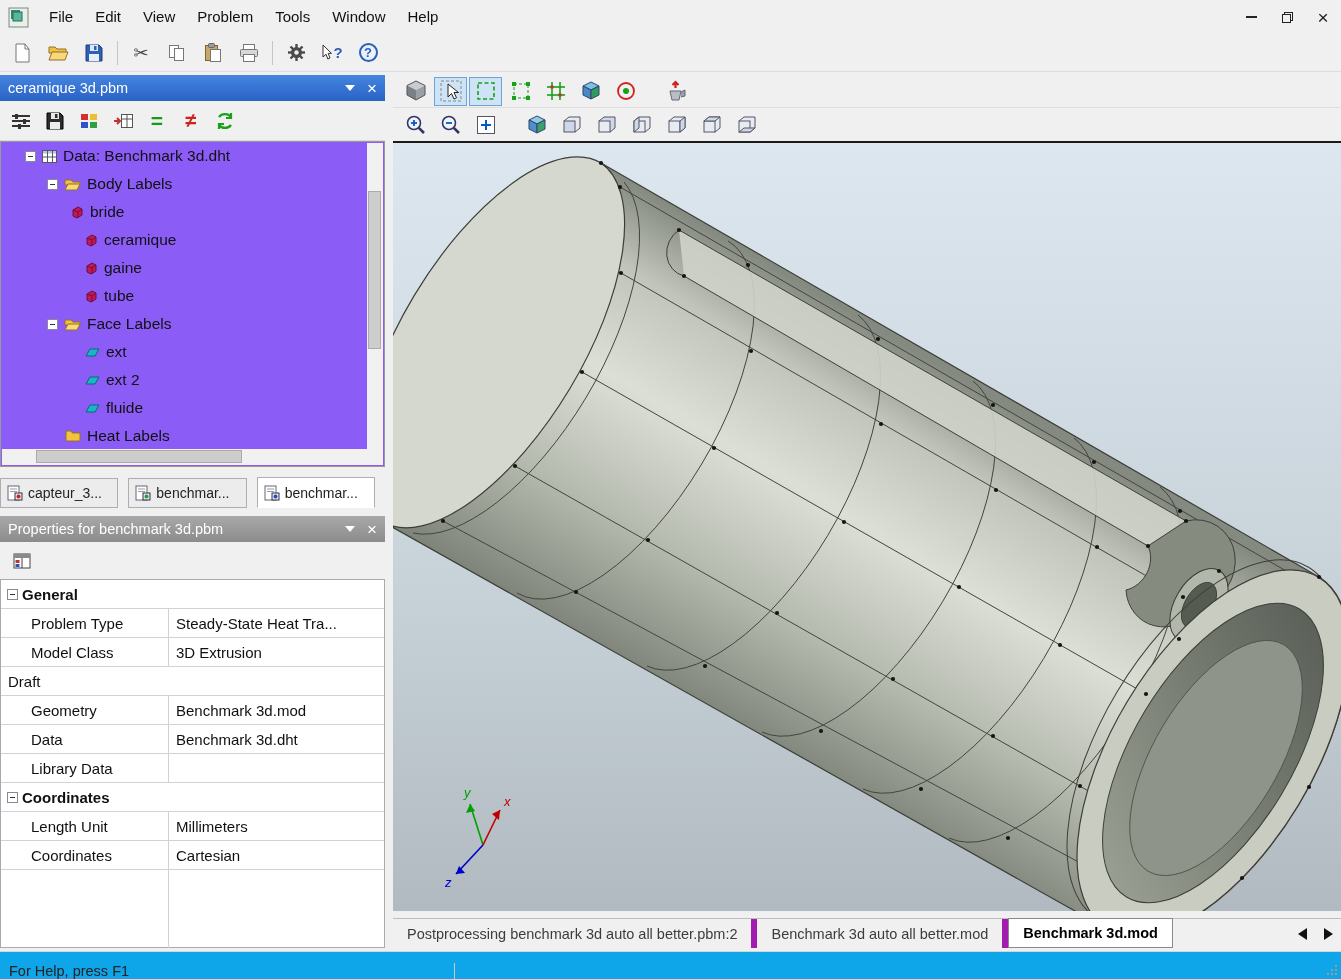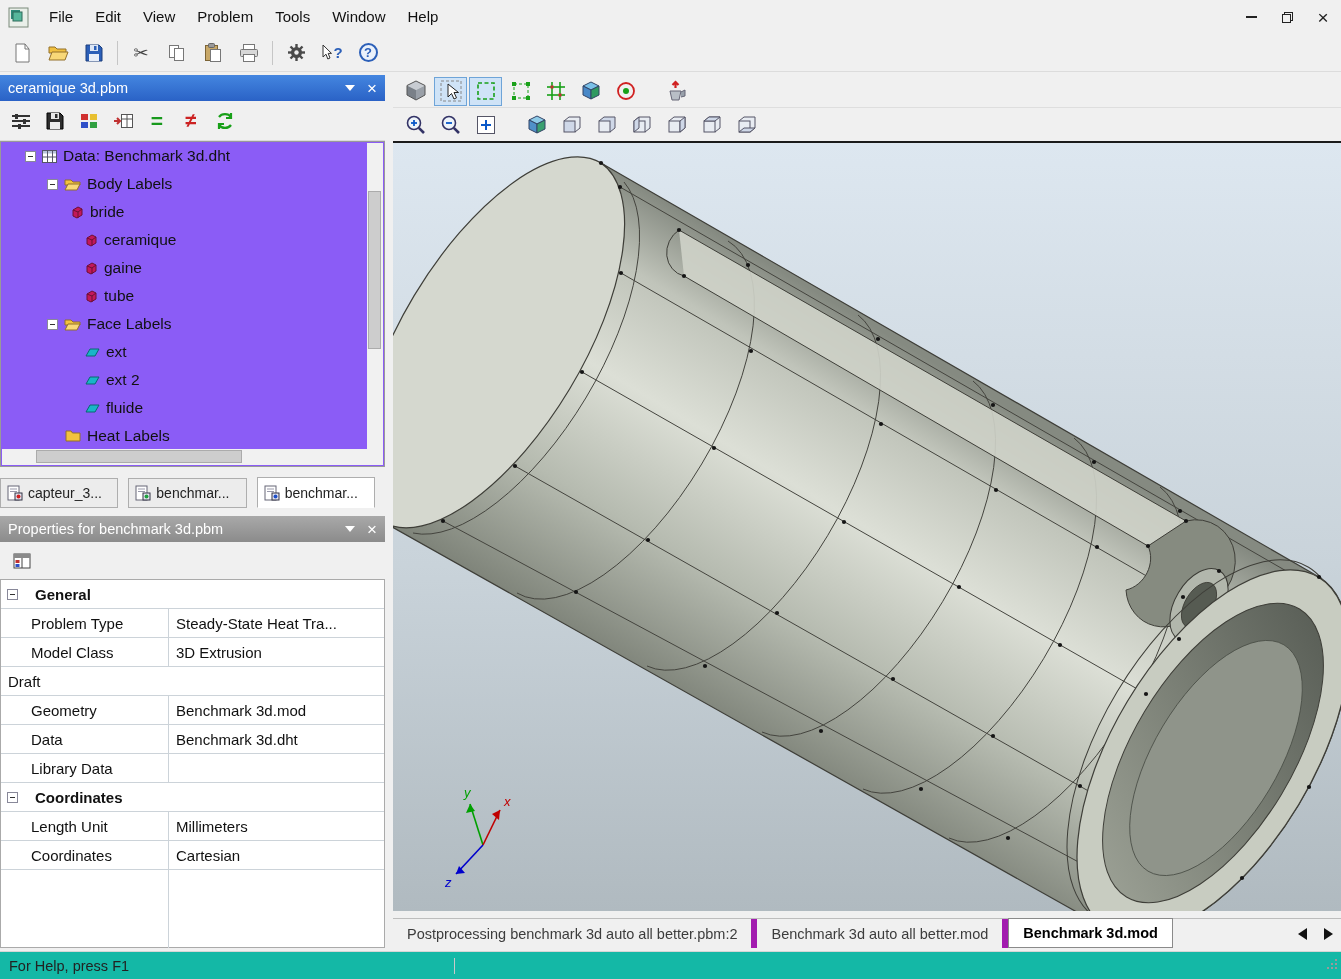--- a/index.html
+++ b/index.html
@@ -52,21 +52,21 @@
   .scorner{position:absolute;right:1px;bottom:1px;width:16px;height:16px;background:#f1f1f1}
 
   
   .lp-doctabs{position:absolute;left:0;top:402px;width:385px;height:31px;display:flex;align-items:flex-end}
   .dtab{width:125px;height:30px;border:1px solid #aeaeae;background:#ececec;display:flex;align-items:center;gap:5px;padding:0 6px;font-size:14px;color:#222;margin-right:10px;overflow:hidden}
   .dtab.active{background:#fff;height:31px;border-bottom-color:#fff}
 
   
   .pp-grid{position:absolute;left:0;top:504px;width:385px;height:369px;background:#fff;border:1px solid #aaa}
   .prow{height:29px;display:flex;align-items:center;border-bottom:1px solid #ccd3d9;font-size:15px}
-  .prow.sec{font-weight:bold;padding-left:6px;gap:17px}
+  .prow.sec{font-weight:bold;padding-left:6px;gap:4px}
   .pk{width:168px;height:100%;display:flex;align-items:center;padding-left:30px;border-right:1px solid #ccd3d9}
   .pv{flex:1;height:100%;display:flex;align-items:center;padding-left:7px;overflow:hidden;white-space:nowrap}
   .pfill{height:78px;display:flex}
   .pfill .pk{border-bottom:none}
 
   
   .right-area{position:absolute;left:393px;top:75px;width:948px;height:836px;background:#f0f0f0}
   .vt{position:absolute;left:0;width:948px;height:33px;display:flex;align-items:center;background:#f0f0f0;padding-left:6px;gap:2px}
   .vt1{top:0;border-bottom:1px solid #dedede}
   .vt2{top:33px}
@@ -78,21 +78,21 @@
   
   .bottom-tabs{position:absolute;left:393px;top:918px;width:948px;height:30px;background:#f0f0f0;border-top:1px solid #bdbdbd;display:flex;align-items:stretch}
   .btab{display:flex;align-items:center;padding:0 14px;color:#3c3c3c;font-size:14.5px;border-right:6px solid #a21caf;white-space:nowrap}
   .btab.active{background:#fff;border:1px solid #8a8a8a;font-weight:bold;color:#000;margin-top:-1px}
   .btab-spacer{flex:1}
   .nav-btn{width:26px;display:flex;align-items:center;justify-content:center}
   .tri-left-b{width:0;height:0;border-top:6px solid transparent;border-bottom:6px solid transparent;border-right:9px solid #111}
   .tri-right-b{width:0;height:0;border-top:6px solid transparent;border-bottom:6px solid transparent;border-left:9px solid #111}
 
   
-  .statusbar{position:absolute;left:0;top:951px;width:1341px;height:28px;background:#14b8a6;border-top:1px solid #d6d6d6;display:flex;align-items:center;font-size:14.5px}
+  .statusbar{position:absolute;left:0;top:951px;width:1341px;height:28px;background:#0ea5e9;border-top:1px solid #d6d6d6;display:flex;align-items:flex-end;font-size:14.5px}
   .scell{display:flex;align-items:center;padding:0 9px;border-right:1px solid #c9c9c9;color:#222}
   .sc0{width:455px}.sc1{width:112px}.sc2{width:87px}.sc3{width:87px}.sc4{width:87px}
   .sgrow{flex:1;border-right:none}
 </style>
 </head>
 <body>
 
 <div class="menubar">
   <span class="app-icon">
     <svg width="21" height="21">

